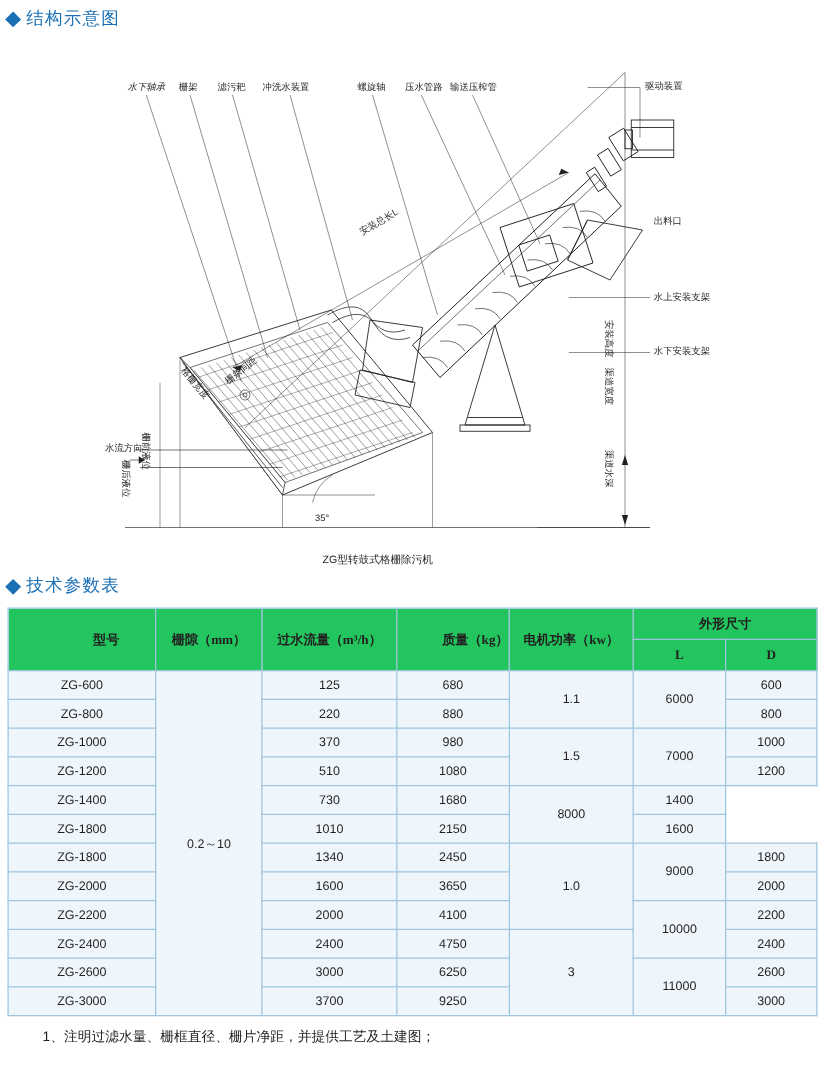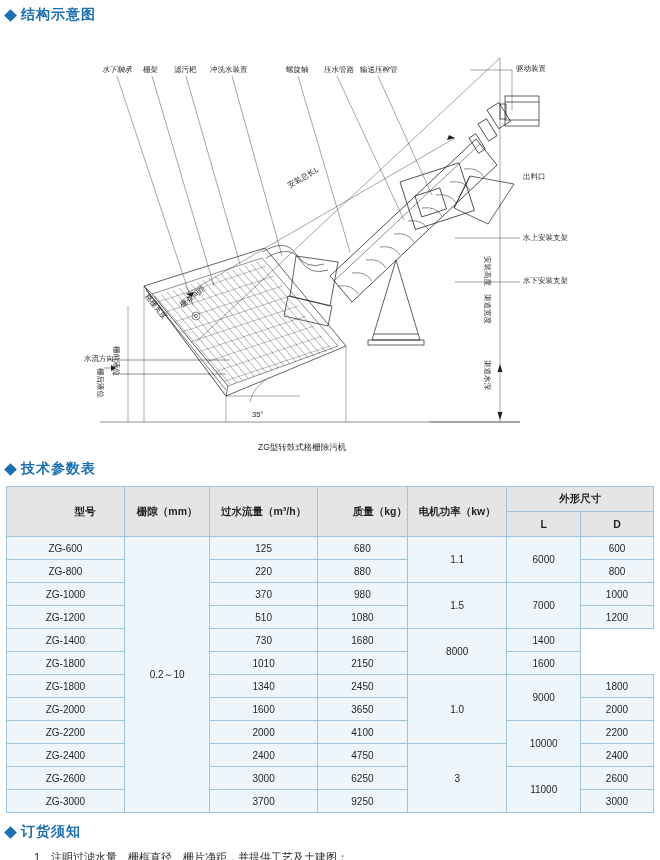--- a/index.html
+++ b/index.html
@@ -26,21 +26,21 @@
   .diamond-shape {
     width: 9px;
     height: 9px;
     background: #1a6fb5;
     transform: rotate(45deg);
     display: inline-block;
     flex: 0 0 auto;
   }
   .section-title {
     font-size: 14px;
-    font-weight: bold;
+    font-weight: normal;
     color: #1a6fb5;
     letter-spacing: 1px;
   }
 
   
   #diagram-wrap {
     position: relative;
     width: 660px;
     height: 432px;
   }
@@ -77,24 +77,25 @@
     color: #231f20;
   }
   table.spec th, table.spec td {
     border: 1px solid #9fc4de;
     text-align: center;
     padding: 0;
     height: 22px;
     background: #eef6fb;
   }
   table.spec thead th {
-    background: #e5e5e5;
+    background: #22c55e;
     font-weight: bold;
     font-size: 10.5px;
     height: 24px;
+    font-family: Liberation Serif, serif;
   }
   table.spec td.model {
     background: #eef6fb;
     font-size: 10px;
   }
   table.spec td {
     font-size: 10px;
     margin-top: 20px;
   }
 
@@ -421,19 +422,15 @@
           <td class="model">ZG-3000</td>
           <td>3700</td>
           <td>9250</td>
           <td>3000</td>
         </tr>
       </tbody>
   </table>
 </div>
 
 <div id="notes-section">
-  <div class="section-head">
-    <span class="diamond-shape"></span>
-    <span class="section-title">订货须知</span>
-  </div>
   <div class="note-line">1、注明过滤水量、栅框直径、栅片净距，并提供工艺及土建图；</div>
 
 </div>
 
 </body></html>

